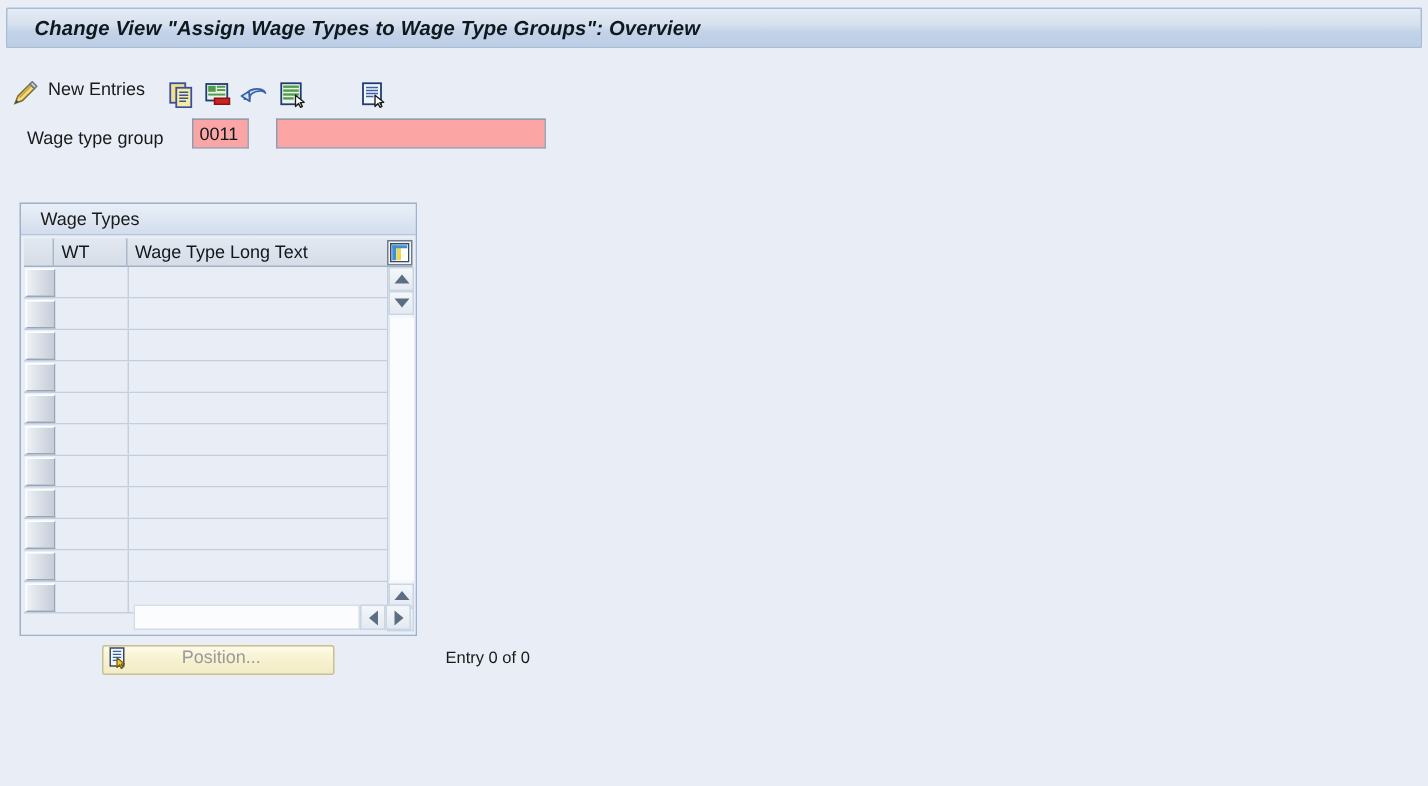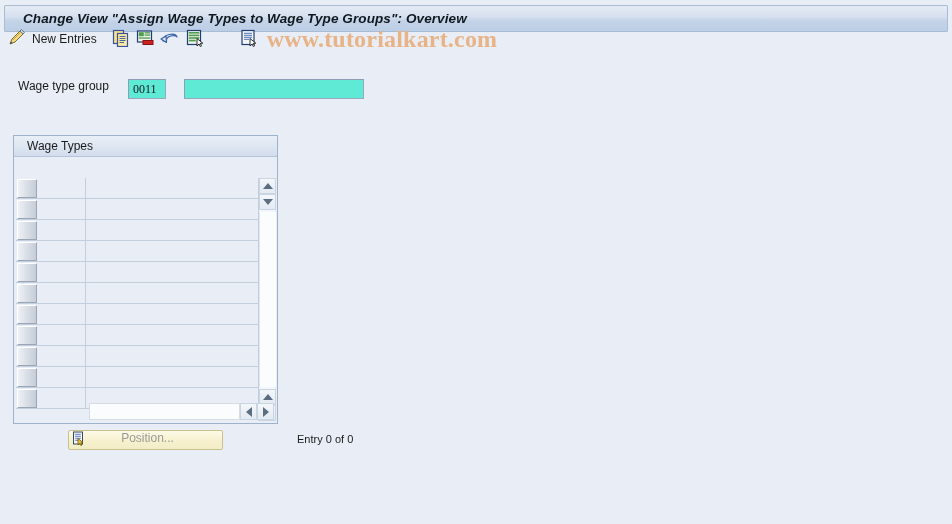--- a/index.html
+++ b/index.html
@@ -38,25 +38,24 @@
     color: #10181f;
     padding-left: 18px;
     letter-spacing: 0.1px;
     white-space: nowrap;
   }
 
   
   #toolbar {
     position: absolute;
     left: 4px;
-    top: 24px;
+    top: 52px;
     width: 944px;
     height: 30px;
     display: flex;
-    align-items: center;
   }
   .tb-btn {
     display: flex;
     align-items: center;
     justify-content: center;
     height: 24px;
     padding: 0 3px;
     box-sizing: border-box;
   }
   .tb-label {
@@ -78,36 +77,36 @@
     margin-left: 6px;
   }
 
   
   #wtg-row {
     position: absolute;
     left: 18px;
     top: 79px;
     height: 20px;
     display: flex;
-    align-items: flex-start;
+    align-items: flex-end;
   }
   #wtg-row .field-label {
     font-size: 12px;
     color: #1a1a1a;
     width: 110px;
     white-space: nowrap;
   }
   .inp {
     box-sizing: border-box;
-    background: #5eead4;
+    background: #fca5a5;
     border: 1px solid #9aa8bb;
     border-top-color: #8d9db2;
     border-left-color: #8d9db2;
     height: 20px;
-    font-family: Liberation Serif, serif;
+    font-family: Liberation Sans, sans-serif;
     font-size: 12px;
     color: #10181f;
     padding: 0 4px;
     line-height: 18px;
   }
   #wtg-key { width: 38px; }
   #wtg-desc { width: 180px; margin-left: 18px; }
 
   
   #table-panel {
@@ -396,37 +395,50 @@
   <div class="tb-btn">
     <span>
       <svg width="18" height="18" viewBox="0 0 18 18">
         <rect x="2" y="1.5" width="12" height="14" fill="#f2f6fb" stroke="#1f3d73" stroke-width="1.2"></rect>
         <path d="M4 4.3 H12 M4 6.3 H12 M4 8.3 H12 M4 10.3 H9" stroke="#3a62a8" stroke-width="0.9"></path>
         <path d="M10 9.5 L10 17 L12 15 L13.4 17.6 L14.6 16.9 L13.2 14.4 L15.8 14.2 Z" fill="#ffffff" stroke="#1a1a1a" stroke-width="0.9" stroke-linejoin="round"></path>
       </svg>
     </span>
   </div>
 
-  <span class="watermark">www.tutorialkart.com</span>
 </div>
 
 <div id="wtg-row">
   <span class="field-label">Wage type group</span>
   <input class="inp" id="wtg-key" type="text" value="0011" style="">
   <input class="inp" id="wtg-desc" type="text" placeholder="" style="">
 </div>
 
 <div id="table-panel">
 
   <div id="group-header">
     <span>Wage Types</span>
   </div>
 
   <div id="grid-wrap">
 
+    <div id="col-header">
+      <div class="ch sel"></div>
+      <div class="ch wt">WT</div>
+      <div class="ch longtext">Wage Type Long Text</div>
+      <div class="colcfg">
+        <svg width="13" height="13" viewBox="0 0 13 13">
+          <rect x="0.5" y="0.5" width="12" height="12" fill="#ffffff" stroke="#3a4a5e" stroke-width="1"></rect>
+          <rect x="1.5" y="1.5" width="2.7" height="10" fill="#3c8fd9"></rect>
+          <rect x="4.6" y="1.5" width="2.7" height="10" fill="#f4d73c"></rect>
+          <rect x="7.7" y="1.5" width="2.7" height="10" fill="#ffffff"></rect>
+          <rect x="1.5" y="1.5" width="10" height="2" fill="#3c8fd9"></rect>
+        </svg>
+      </div>
+    </div>
 
     <div id="rows">
       <div class="row">
         <div class="cell selcol"></div>
         <div class="cell wtcol"></div>
         <div class="cell ltcol"></div>
       </div>
       <div class="row">
         <div class="cell selcol"></div>
         <div class="cell wtcol"></div>

